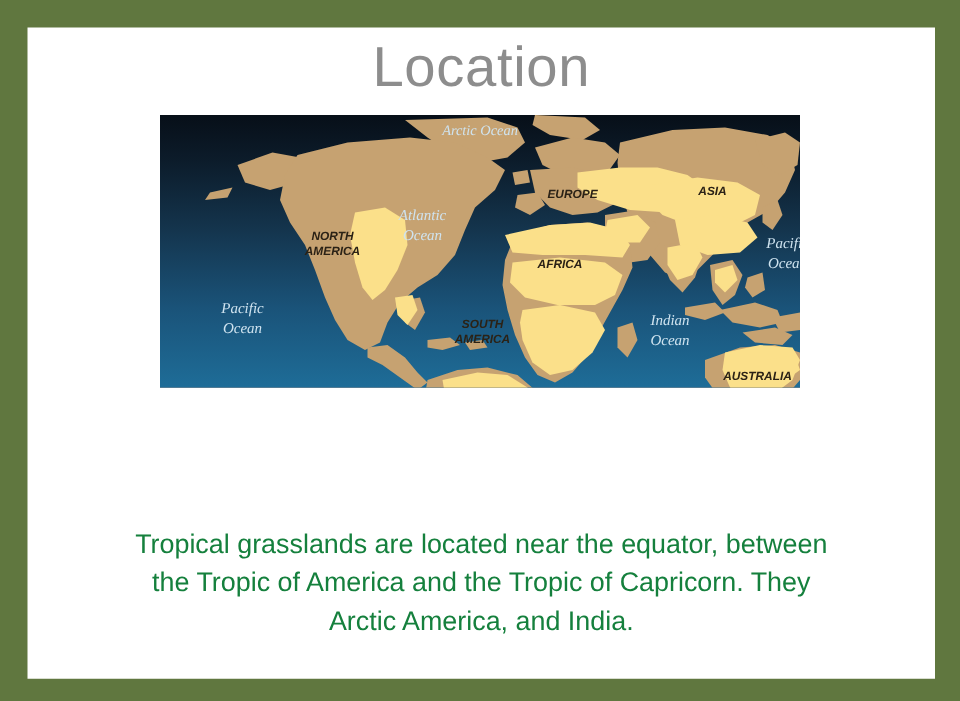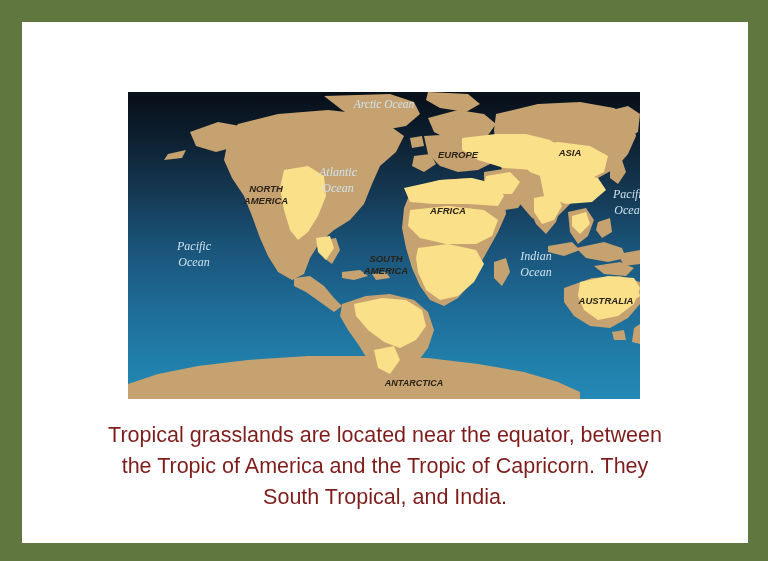--- a/index.html
+++ b/index.html
@@ -49,50 +49,51 @@
     line-height: 1.05;
     -webkit-font-smoothing: antialiased;
   }
 
   
   .map-wrap {
     position: absolute;
     left: 106px;
     top: 70px;
     width: 512px;
-    height: 307px;
+    height: 218px;
     overflow: hidden;
     background: #0a1622;
   }
   .map-svg {
     display: block;
     width: 512px;
     height: 309px;
   }
 
   
   .caption {
     position: absolute;
     left: 30px;
     top: 398px;
     width: 666px;
     text-align: center;
     font-family: "Liberation Sans", sans-serif;
     font-size: 21.5px;
     line-height: 31px;
-    color: #7f1d1d;
+    color: #15803d;
   }
   .caption span { display: block; }
 </style>
 </head>
 <body>
 
 <div class="slide-frame">
   <div class="slide-canvas">
 
+    <div class="slide-title">Location</div>
 
     <div class="map-wrap">
       <svg class="map-svg" viewBox="0 0 512 309" preserveAspectRatio="none">
         <defs>
           <linearGradient id="oceanGrad" x1="0" y1="0" x2="0" y2="1">
             <stop offset="0%" stop-color="#070f18"></stop>
             <stop offset="12%" stop-color="#0c1c2b"></stop>
             <stop offset="30%" stop-color="#14354e"></stop>
             <stop offset="50%" stop-color="#1a5379"></stop>
             <stop offset="70%" stop-color="#1e6c97"></stop>
@@ -236,17 +237,17 @@
           <text x="320" y="122" font-size="9.5" text-anchor="middle">AFRICA</text>
           <text x="478" y="212" font-size="9.5" text-anchor="middle">AUSTRALIA</text>
           <text x="286" y="294" font-size="9" text-anchor="middle">ANTARCTICA</text>
         </g>
       </svg>
     </div>
 
     <div class="caption">
       <span>Tropical grasslands are located near the equator, between</span>
       <span>the Tropic of America and the Tropic of Capricorn. They</span>
-      <span>South Tropical, and India.</span>
+      <span>Arctic America, and India.</span>
     </div>
 
   </div>
 </div>
 
 </body></html>

